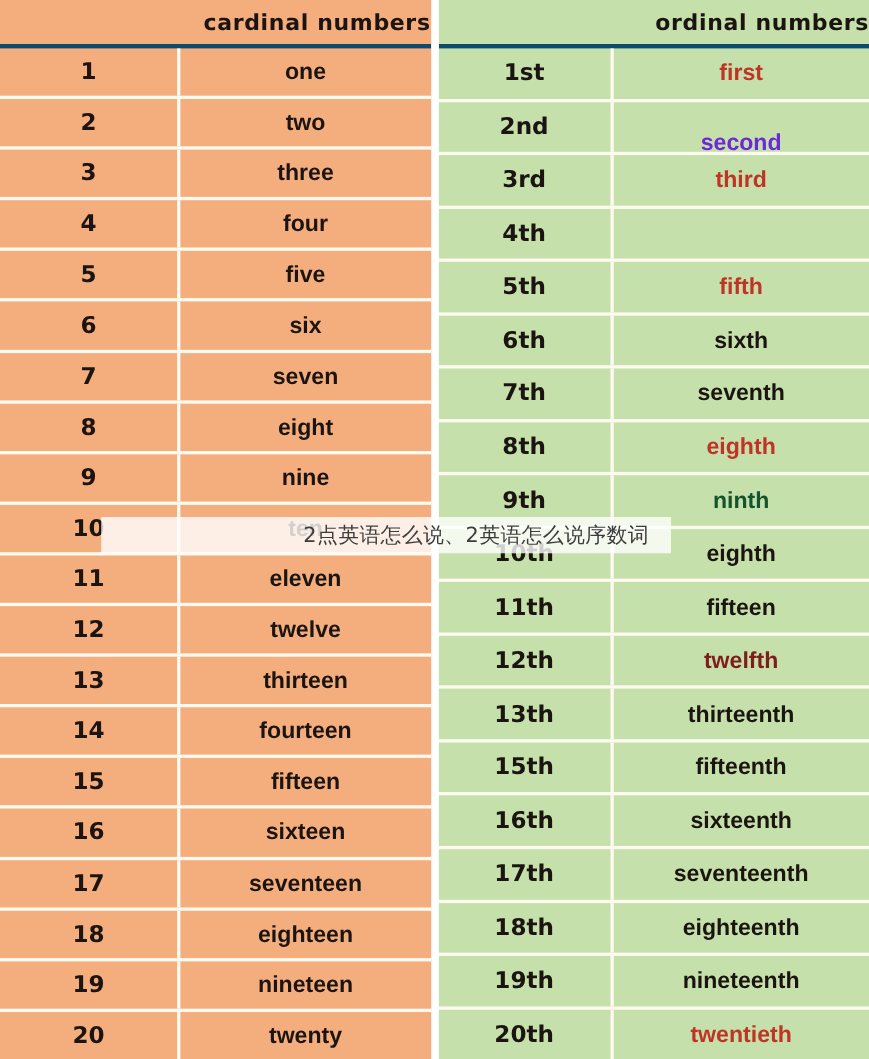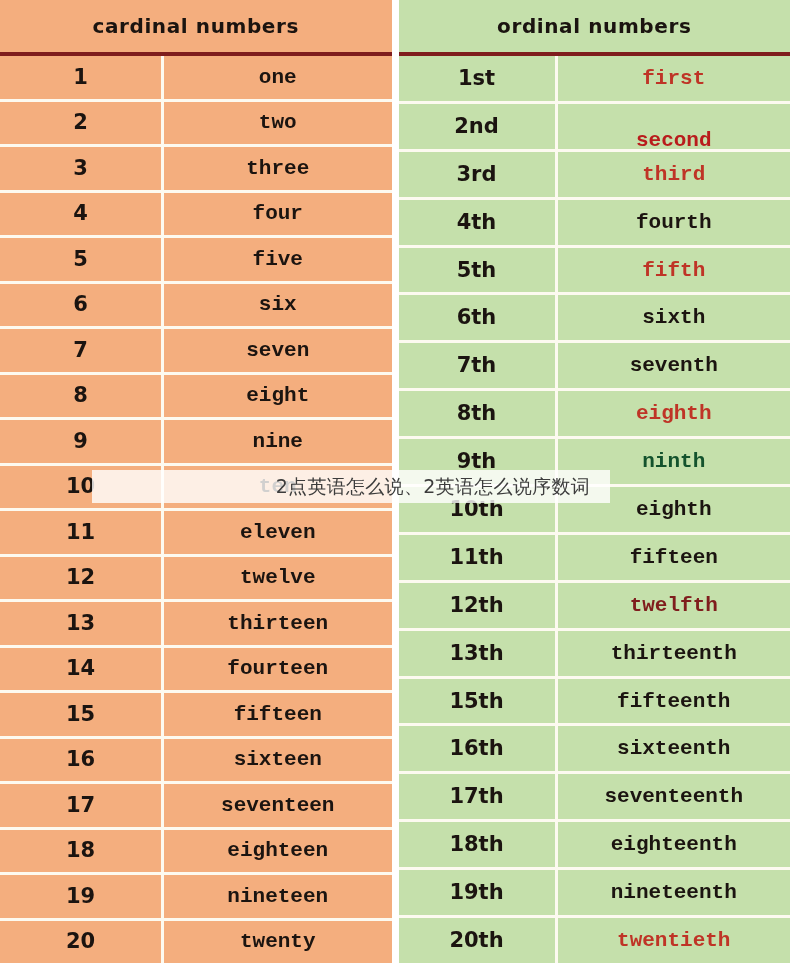--- a/index.html
+++ b/index.html
@@ -37,26 +37,26 @@
     display: flex;
     flex-direction: column;
     box-sizing: border-box;
     overflow: hidden;
   }
 
   .table-cardinal { background: #f4ae7e; }
   .table-ordinal  { background: #c5e0ab; }
 
   .thead {
-    height: 56px;
+    height: 44px;
     display: flex;
     align-items: center;
-    justify-content: center;
-    box-sizing: border-box;
-    border-bottom: 4px solid #7f1d1d;
+    justify-content: flex-end;
+    box-sizing: border-box;
+    border-bottom: 4px solid #0c4a6e;
   }
 
   .thead-title {
     font-family: "DejaVu Sans", "Liberation Sans", sans-serif;
     font-weight: 700;
     font-size: 20px;
     letter-spacing: 0.6px;
     color: #1b1410;
     white-space: nowrap;
   }
@@ -99,21 +99,21 @@
 
   .num-text {
     font-family: "DejaVu Sans", "Liberation Sans", sans-serif;
     font-weight: 700;
     font-size: 21px;
     color: #1b1410;
     line-height: 1;
   }
 
   .word-text {
-    font-family: Liberation Mono, monospace;
+    font-family: Liberation Sans, sans-serif;
     font-weight: 700;
     font-size: 21px;
     color: #1b1410;
     line-height: 1;
     white-space: nowrap;
   }
 
   .word-text.highlight {
     color: #bf3426;
   }
@@ -338,37 +338,34 @@
             </div>
             <div class="cell cell-word">
               <span class="word-text highlight" style="color: rgb(191, 52, 38);">first</span>
             </div>
           </div>
           <div class="row">
             <div class="cell cell-num">
               <span class="num-text">2nd</span>
             </div>
             <div class="cell cell-word">
-              <span class="word-text highlight" style="color: #b91c1c; margin-top: 28px;">second</span>
+              <span class="word-text highlight" style="color: #6d28d9; margin-top: 28px;">second</span>
             </div>
           </div>
           <div class="row">
             <div class="cell cell-num">
               <span class="num-text">3rd</span>
             </div>
             <div class="cell cell-word">
               <span class="word-text highlight" style="color: rgb(191, 52, 38);">third</span>
             </div>
           </div>
           <div class="row">
             <div class="cell cell-num">
               <span class="num-text">4th</span>
-            </div>
-            <div class="cell cell-word">
-              <span class="word-text">fourth</span>
             </div>
           </div>
           <div class="row">
             <div class="cell cell-num">
               <span class="num-text">5th</span>
             </div>
             <div class="cell cell-word">
               <span class="word-text highlight" style="color: rgb(191, 52, 38);">fifth</span>
             </div>
           </div>

